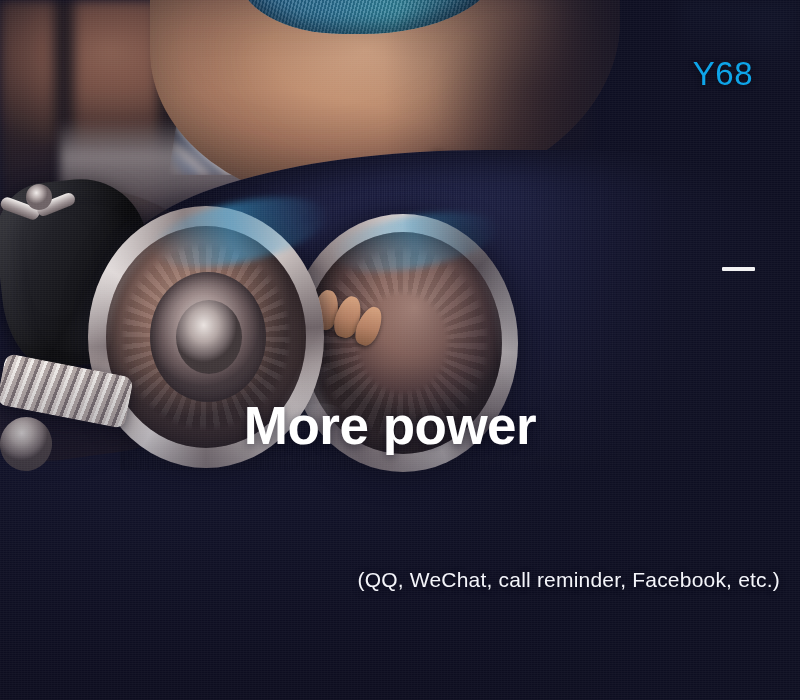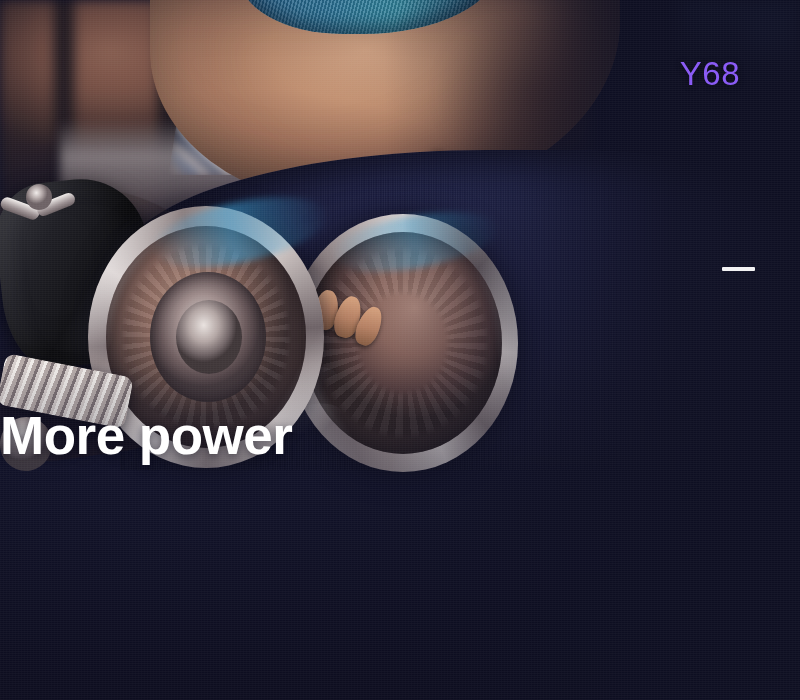--- a/index.html
+++ b/index.html
@@ -308,36 +308,35 @@
   }
   #grain{
     inset:0;opacity:.055;
     background-image:
       repeating-linear-gradient(0deg, rgba(255,255,255,.5) 0 1px, transparent 1px 2px),
       repeating-linear-gradient(90deg, rgba(255,255,255,.35) 0 1px, transparent 1px 3px);
   }
 
   
   #model-code{
-    position:absolute;right:60px;top:55px;
-    color:#8b5cf6;font-size:33px;font-weight:300;letter-spacing:.5px;
+    position:absolute;right:47px;top:55px;
+    color:#0ea5e9;font-size:33px;font-weight:300;letter-spacing:.5px;
     text-shadow:0 1px 6px rgba(0,0,0,.45);
     white-space:nowrap;
   }
   #divider-dash{
     position:absolute;left:722px;top:267px;width:33px;height:4px;
     background:#ffffff;border-radius:1px;opacity:.95;
   }
   #headline{
     position:absolute;right:20px;top:398px;width:780px;
-    text-align:left;color:#fff;
+    text-align:center;color:#fff;
     font-weight:700;font-size:53px;line-height:1.06;
     letter-spacing:-.5px;
     text-shadow:0 2px 10px rgba(6,6,20,.55);
-    margin-top:10px;
   }
   #headline .ln{display:block;white-space:nowrap;}
   #subtitle{
     position:absolute;right:20px;top:568px;width:780px;
     text-align:right;color:#f4f5fa;
     font-size:21px;font-weight:400;letter-spacing:.2px;
     text-shadow:0 1px 6px rgba(6,6,20,.5);
     white-space:nowrap;
   }
 </style>
@@ -397,14 +396,15 @@
   <div class="layer" id="grain"></div>
 
   <div id="model-code">Y68</div>
 
   <div id="divider-dash"></div>
 
   <div id="headline">
     <span class="ln">More power</span>
   </div>
 
+  <div id="subtitle">(QQ, WeChat, call reminder, Facebook, etc.)</div>
 
 </div>
 
 </body></html>

